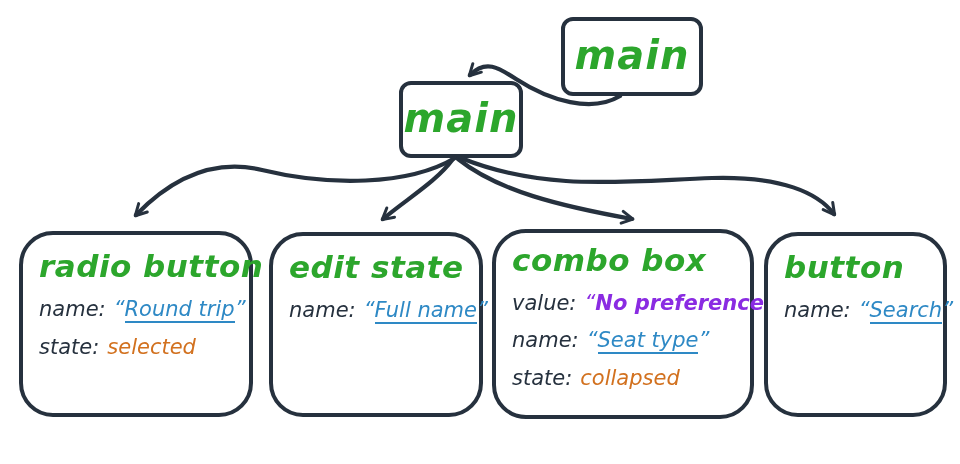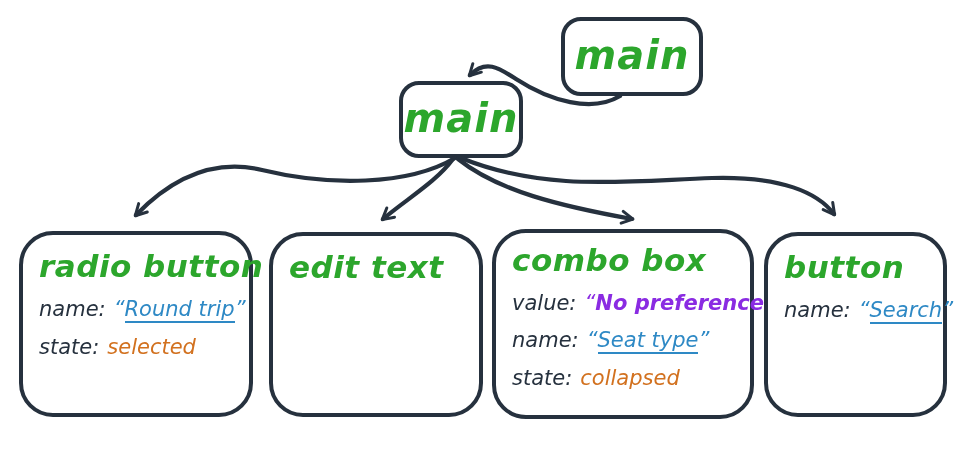--- a/index.html
+++ b/index.html
@@ -45,21 +45,21 @@
   }
 
   .node, .card {
     position: absolute;
     background: var(--paper);
     border: 4px solid var(--ink);
     z-index: 2;
   }
 
   .node {
-    border-radius: 20px;
+    border-radius: 12px;
     display: flex;
     align-items: center;
     justify-content: center;
   }
   .node-title {
     font-style: italic;
     font-weight: bold;
     font-size: 40px;
     color: var(--green);
     letter-spacing: 1px;
@@ -123,21 +123,24 @@
     <div class="card-title">radio button</div>
     <div class="row">
       <span class="key">name:</span><span class="quote blue">“</span><span class="val blue u">Round trip</span><span class="quote blue">”</span>
     </div>
     <div class="row">
       <span class="key">state:</span><span class="val orange">selected</span>
     </div>
   </div>
 
   <div class="card" id="card-edit-text">
-    <div class="card-title">edit text</div>
+    <div class="card-title">edit state</div>
+    <div class="row">
+      <span class="key">name:</span><span class="quote blue">“</span><span class="val blue u">Full name</span><span class="quote blue">”</span>
+    </div>
   </div>
 
   <div class="card" id="card-combo-box">
     <div class="card-title">combo box</div>
     <div class="row">
       <span class="key">value:</span><span class="quote purple">“</span><span class="val purple bold">No preference</span><span class="quote purple">”</span>
     </div>
     <div class="row">
       <span class="key">name:</span><span class="quote blue">“</span><span class="val blue u">Seat type</span><span class="quote blue">”</span>
     </div>

